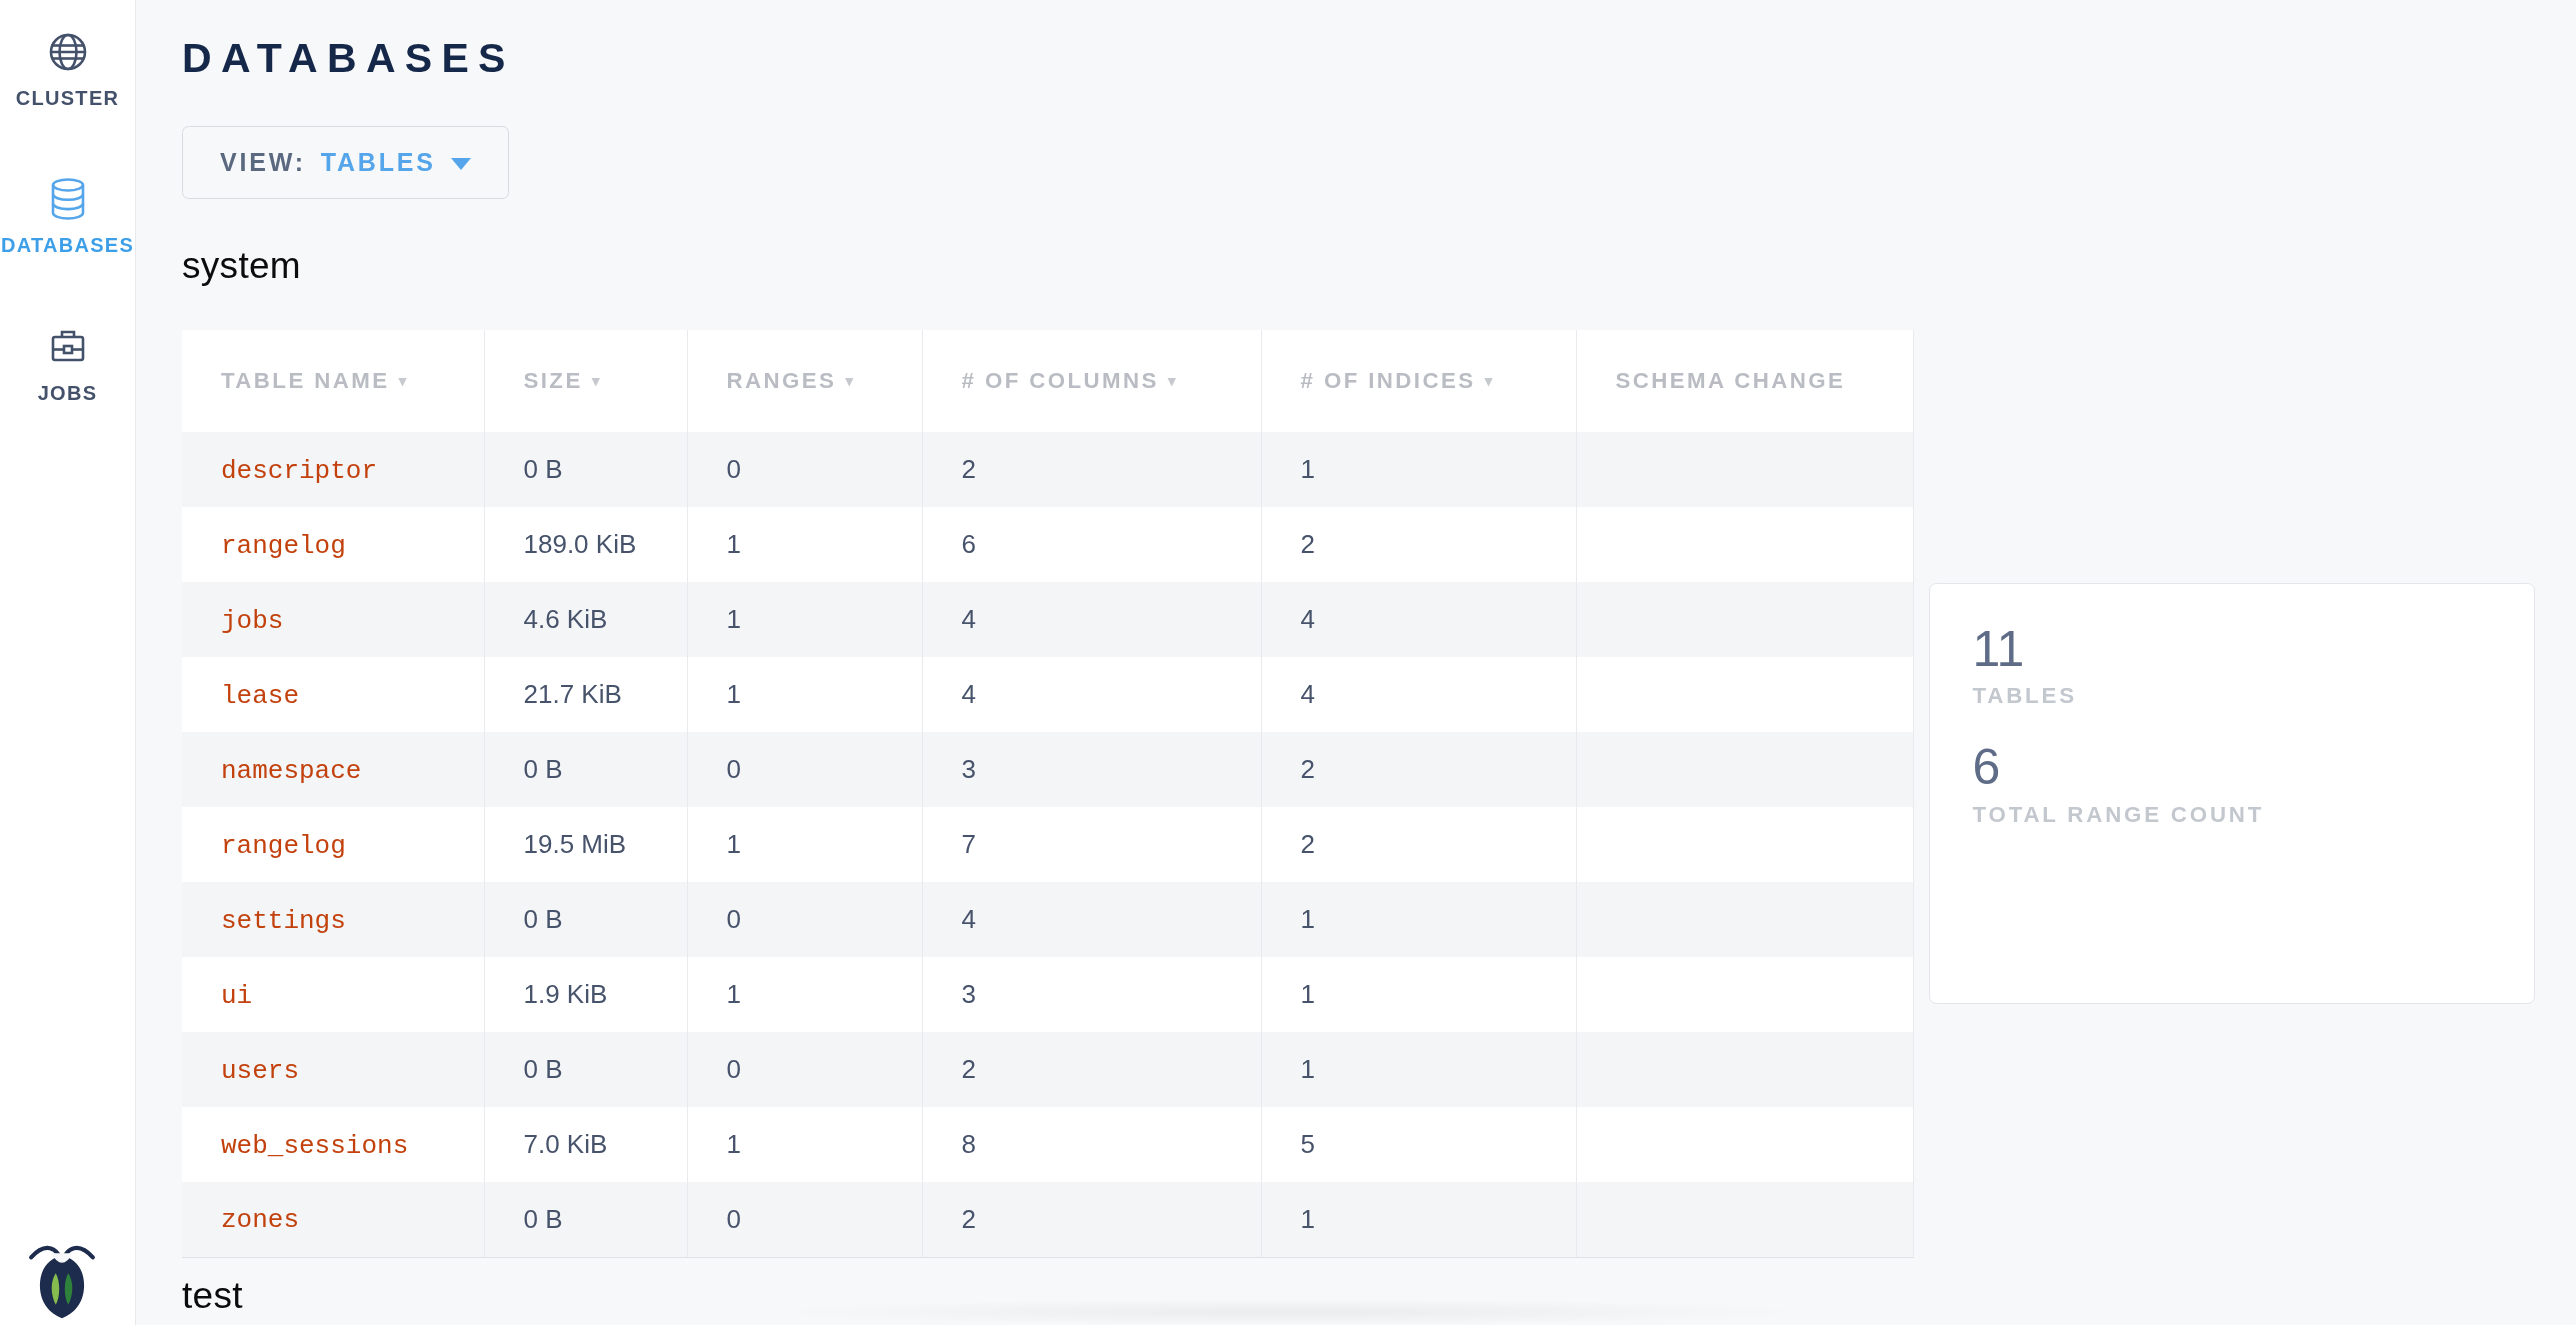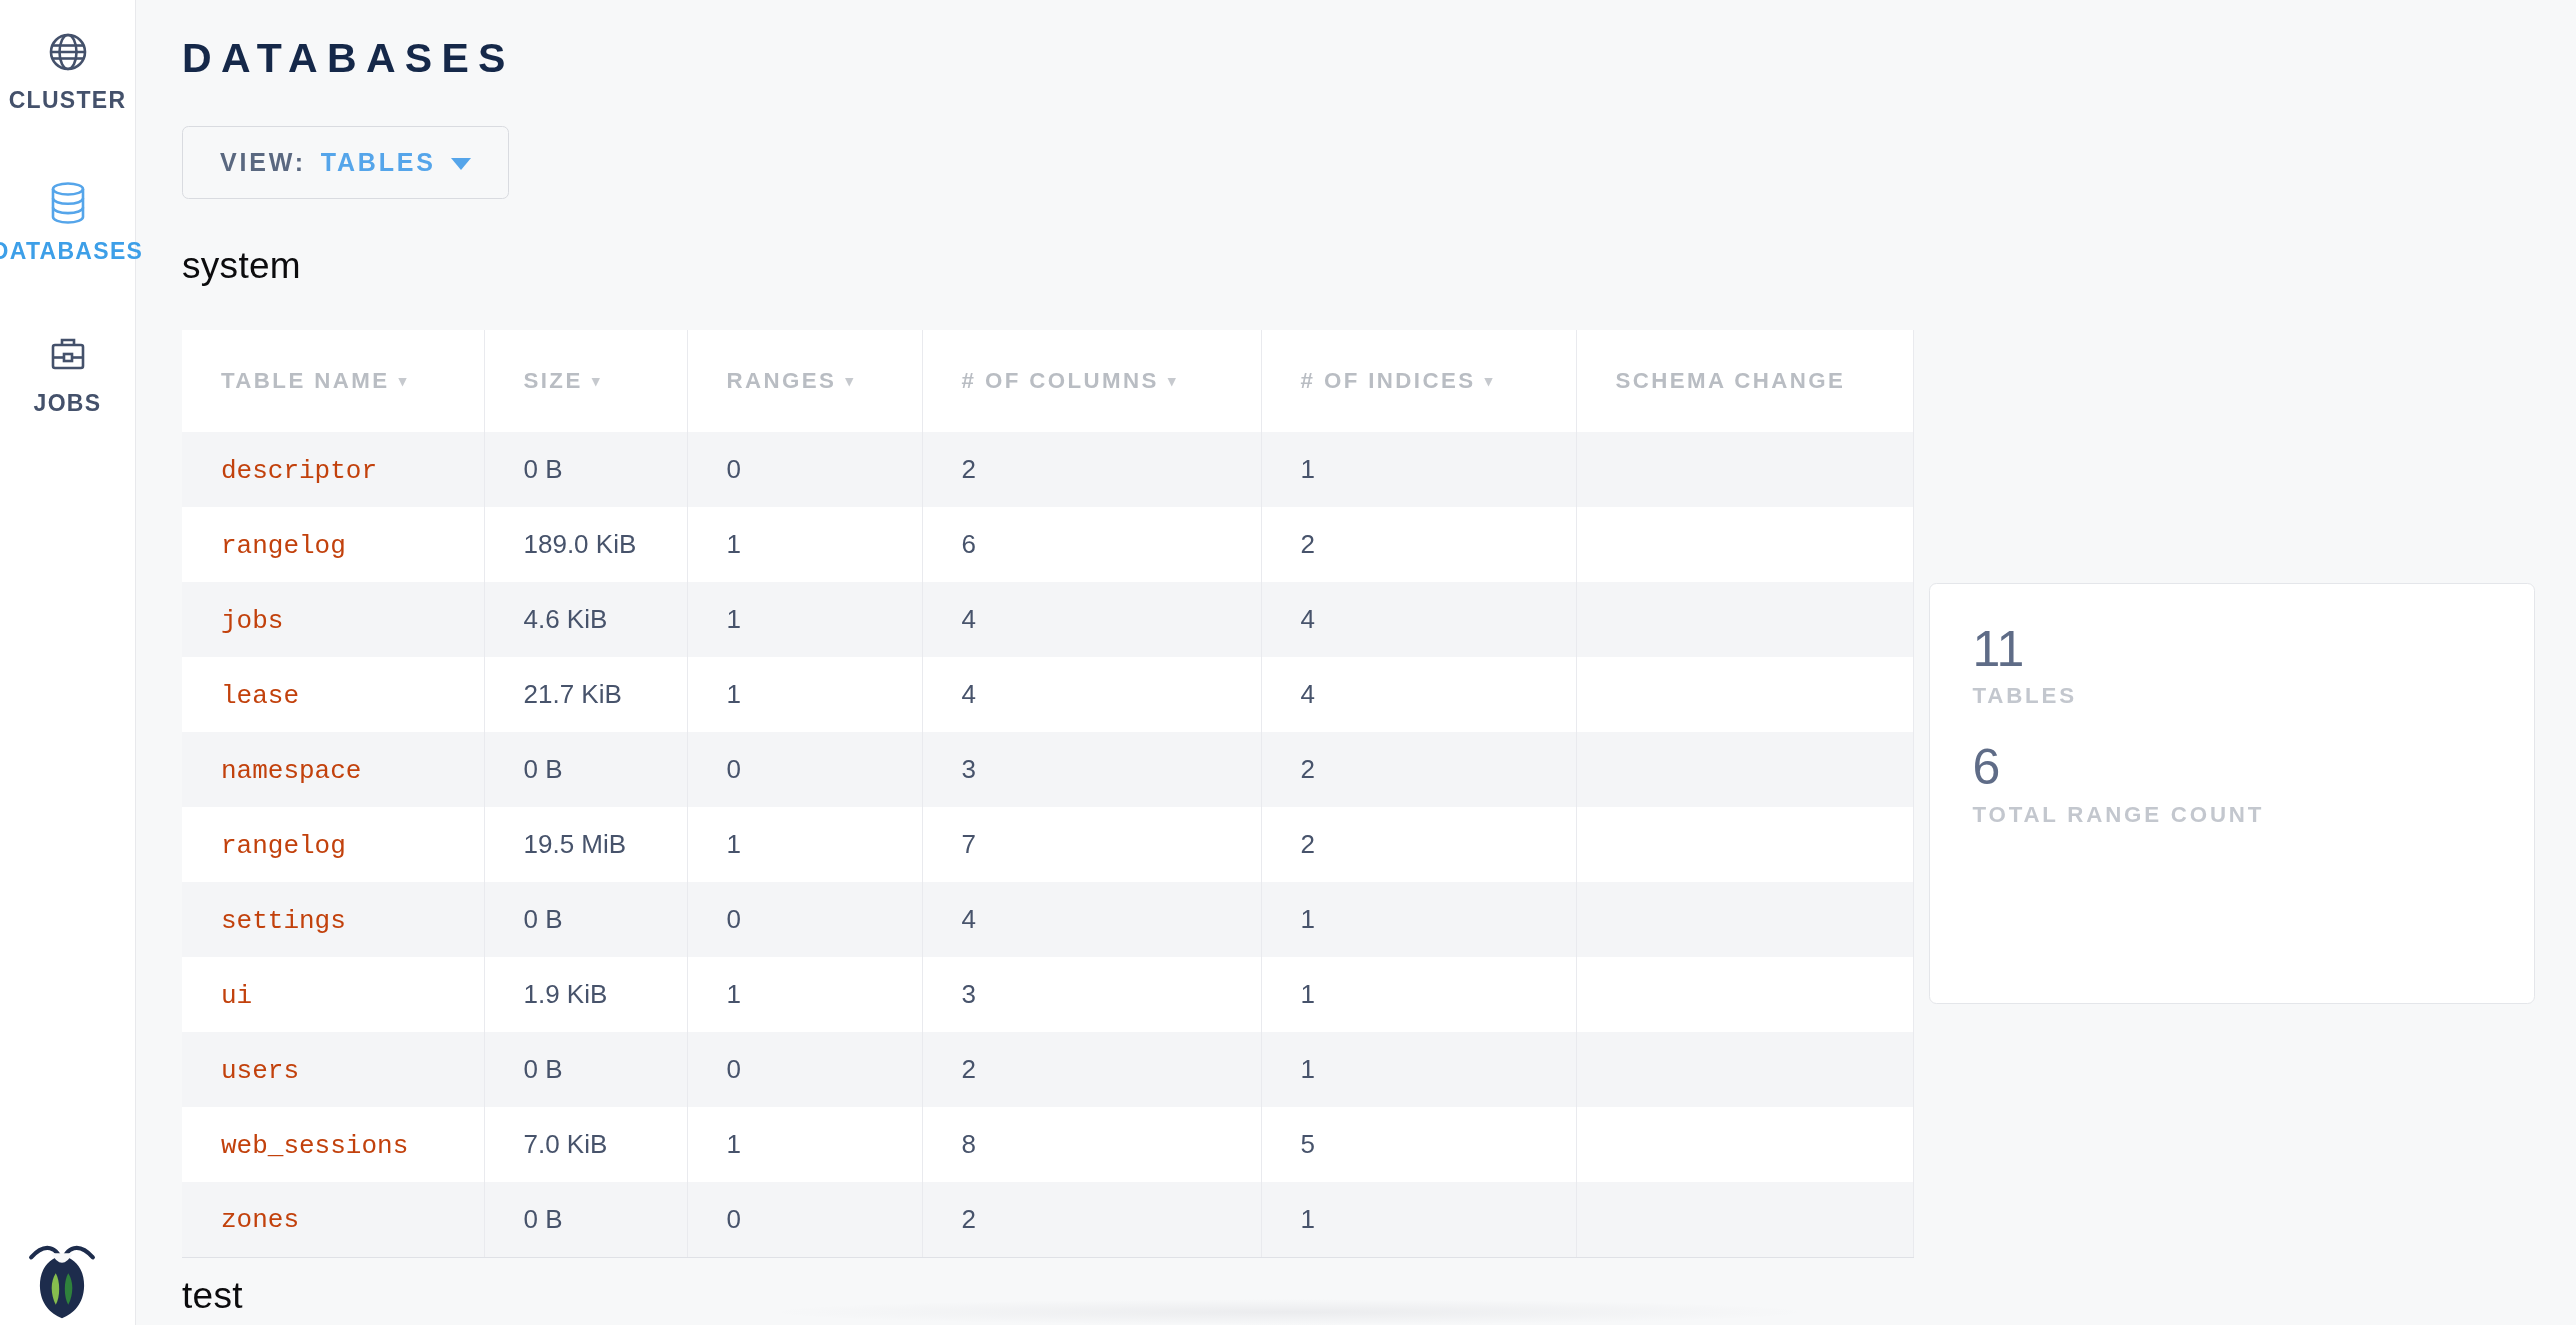--- a/index.html
+++ b/index.html
@@ -13,21 +13,21 @@
   }
   
   .sidebar {
     position: absolute; left: 0; top: 0; width: 136px; height: 100%;
     background: #ffffff; border-right: 0.9px solid #e8e9ec; z-index: 2;
   }
   .nav-item { display: flex; flex-direction: column; align-items: center; margin-top: 65px; cursor: pointer; }
   .nav-item:first-child { margin-top: 28px; }
   .nav-icon { width: 48px; height: 48px; color: #44516b; }
   .nav-icon svg { width: 100%; height: 100%; }
-  .nav-label { margin-top: 11.2px; font-size: 23px; font-weight: 700; letter-spacing: 1.3px; color: #44516b; }
+  .nav-label { margin-top: 11.2px; font-size: 20px; font-weight: 700; letter-spacing: 1.3px; color: #44516b; }
   .nav-item.active .nav-icon { color: #55a5ea; }
   .nav-item.active .nav-label { color: #3d9fe8; }
   .logo { position: absolute; left: 24px; bottom: 5.6px; width: 76px; height: 80px; }
   .logo svg { width: 100%; height: 100%; }
   
   .main { position: absolute; left: 136px; top: 0; right: 0; bottom: 0; padding: 35px 41px 0 46px; }
   .page-title { font-size: 41px; font-weight: 700; letter-spacing: 9.3px; color: #152849; }
   .view-btn {
     margin-top: 44px; display: inline-flex; align-items: center; gap: 15px;
     height: 73px; padding: 8px 37px; background: transparent;

